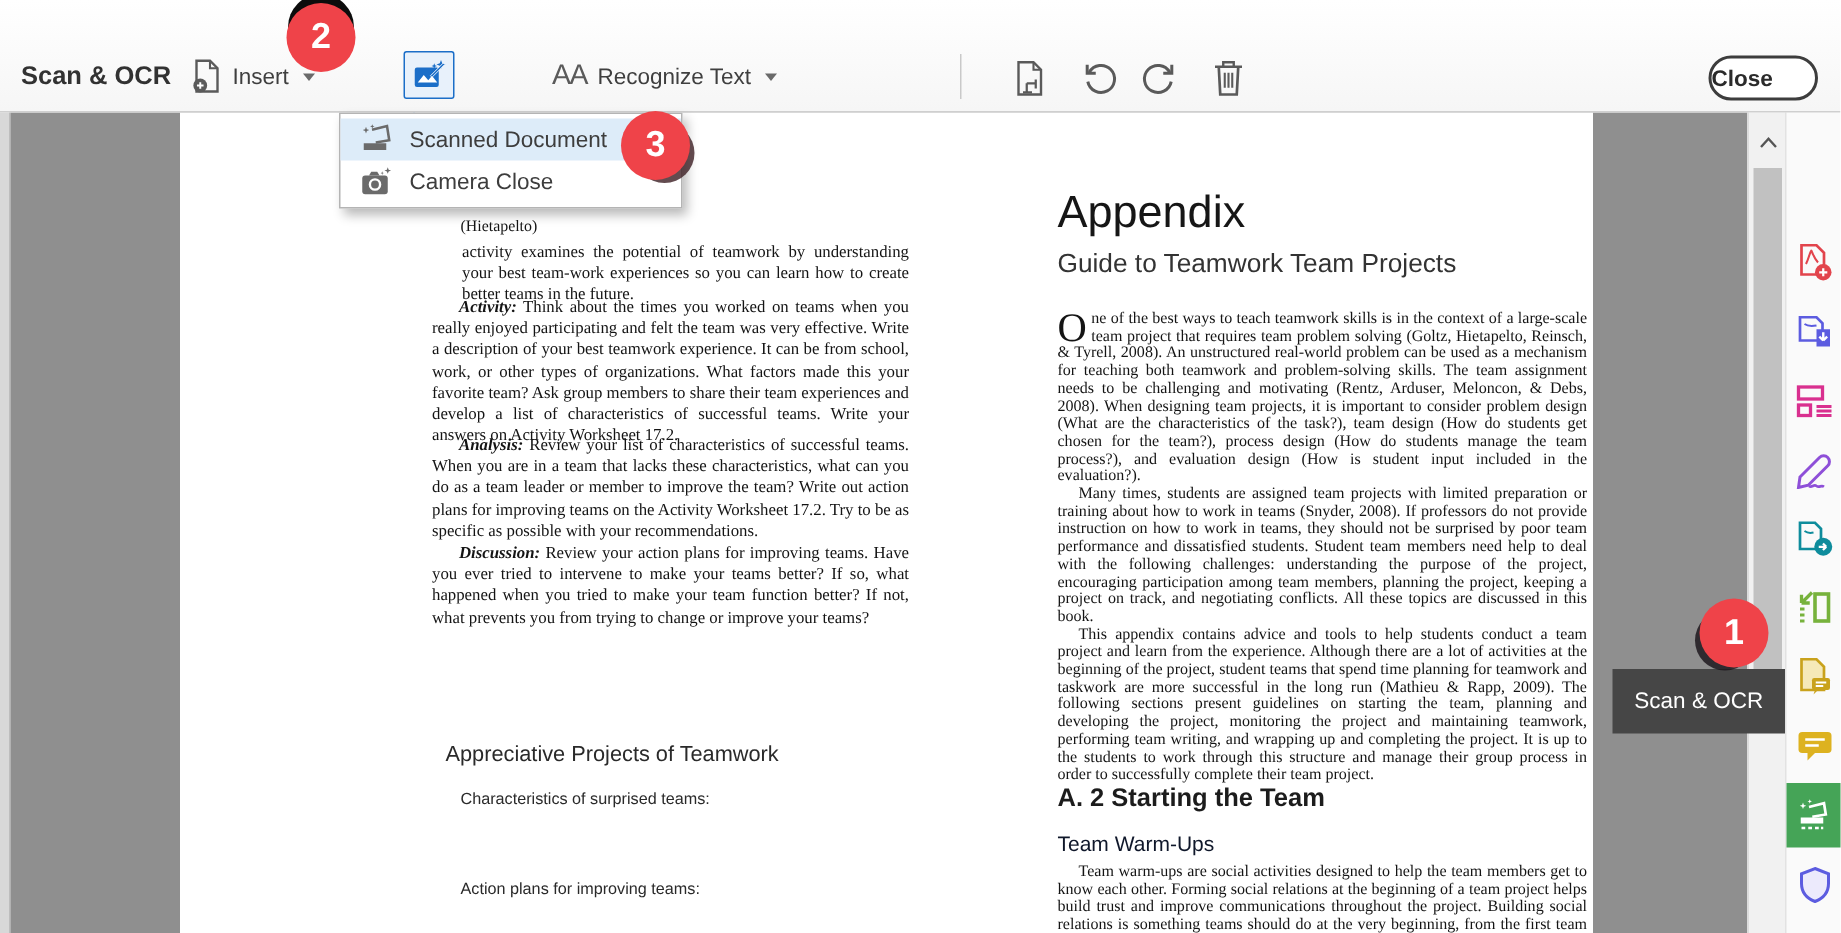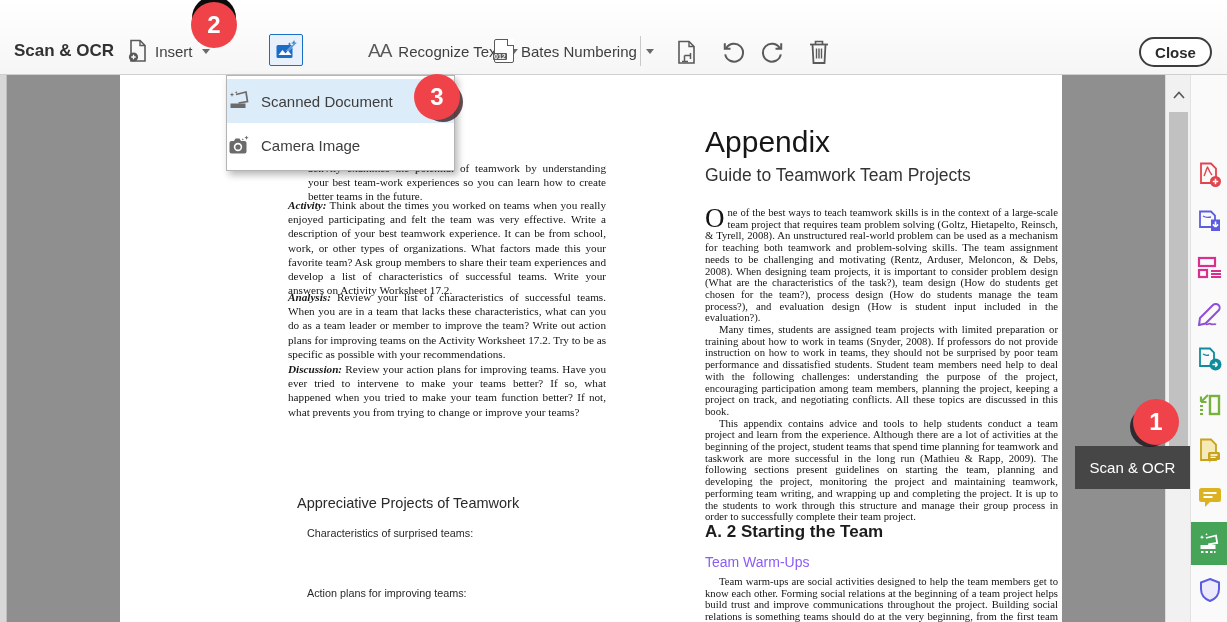--- a/index.html
+++ b/index.html
@@ -18,58 +18,58 @@
   .blue { color:var(--accent-blue);flex-direction:column; }
   .blue .caret { border-top-color:var(--accent-blue); }
   .enh-iconbox { border:1px solid var(--accent-blue); background:#e8f1fb; border-radius:2px; padding:3px 4px; display:flex; }
   .tb-sep { position:absolute; top:36px; width:1px; height:30px; background:#c9c9c9; }
   .tb-icon-btn { position:absolute; top:38px; width:30px; height:28px; display:flex; align-items:center; justify-content:center; }
   .aa-glyph { font-size:19px; color:#5a5a5a; letter-spacing:-1px; font-weight:400; }
   .bates-page { position:relative; width:20px; height:24px; border:1.6px solid #5a5a5a; border-radius:2px; background:#fff; }
   .bates-page:before { content:""; position:absolute; right:-1px; top:-1px; width:6px; height:6px; background:#fff; border-left:1.6px solid #5a5a5a; border-bottom:1.6px solid #5a5a5a; }
   .bates-digits { position:absolute; left:-2px; bottom:2px; background:#5a5a5a; color:#fff; font-size:7px; font-weight:bold; padding:0 1px; border-radius:1px; letter-spacing:0; }
   .close-btn { position:absolute; top:37px; right:15px; width:73px; height:30px; border:2px solid #3d3d3d;
-               border-radius:16px; background:#fff; display:flex; align-items:center; justify-content:center;
+               border-radius:16px; background:#fff; display:flex; align-items:center; justify-content:flex-start;
                font-size:15px; font-weight:bold; color:#2b2b2b; cursor:pointer; }
 
   
   .menu { position:absolute; left:226px; top:75px; width:229px; background:#fff; border:1px solid #b4b4b4;
           box-shadow:3px 4px 7px rgba(0,0,0,.28); z-index:40; padding:3px 0; }
-  .menu-row { height:44px; display:flex; align-items:center; gap:10px; font-size:15px; color:#3d3d3d; }
+  .menu-row { height:28px; display:flex; align-items:center; gap:10px; padding-left:12px; font-size:15px; color:#3d3d3d; }
   .menu-row.hl { background:var(--menu-highlight-blue); }
 
   
   .doc-bg { position:absolute; top:75px; left:7px; width:1158px; height:547px; background:var(--backdrop-gray); }
   .left-strip { position:absolute; top:75px; left:0; width:7px; height:547px; background:#d8d8d8; border-right:1px solid #bdbdbd; }
   .page { position:absolute; top:75px; left:120px; width:942px; height:547px; background:#fff; }
 
   
   .lp { position:absolute; left:168px; top:0; width:318px; color:#141414;
         font-family:"Liberation Serif", serif; font-size:11.2px; line-height:14.2px; text-align:justify; }
   .lp .continued { position:absolute; top:70px; left:19px; font-size:10.6px; }
   .lp .p0 { position:absolute; top:86px;margin-left:20px; }
   .lp .p-act { position:absolute; top:123px; }
   .lp .p-ana { position:absolute; top:215px; }
   .lp .p-dis { position:absolute; top:287px; }
-  .lead { font-style:italic; font-weight:bold; }
+  .lead { font-style:italic; font-weight:bold;margin-left:18px; }
   .ws-title { position:absolute; left:177px; top:397px; font-size:16.5px; font-weight:bold; color:#1c1c1c; font-family:"Liberation Sans", sans-serif; }
   .ws-sub { position:absolute; left:177px; top:420px; font-size:14.5px; color:#2a2a2a; font-family:"Liberation Sans", sans-serif; }
   .ws-field1 { position:absolute; left:187px; top:452px; font-size:10.8px; color:#2a2a2a; font-family:"Liberation Sans", sans-serif; }
   .ws-field2 { position:absolute; left:187px; top:512px; font-size:10.8px; color:#2a2a2a; font-family:"Liberation Sans", sans-serif; }
 
   
   .rp { position:absolute; left:585px; top:0; width:353px; color:#141414; }
   .rp-title { position:absolute; top:50px; font-size:30px; color:#161616; font-family:"Liberation Sans", sans-serif; }
   .rp-sub { position:absolute; top:90px; font-size:17.5px; color:#333; font-family:"Liberation Sans", sans-serif; }
   .rp-body { position:absolute; top:132px; width:353px; font-family:"Liberation Serif", serif;
              font-size:10.7px; line-height:11.7px; text-align:justify; }
   .rp-body p.ind { text-indent:14px; }
   .dropcap { float:left; font-size:27px; line-height:22px; padding-right:3px; font-family:"Liberation Serif", serif; }
   .rp-h2 { position:absolute; top:447px; font-size:17px; font-weight:bold; color:#1c1c1c; font-family:"Liberation Sans", sans-serif; }
-  .rp-h3 { position:absolute; top:479px; font-size:14px; color:#8b5cf6; font-family:"Liberation Sans", sans-serif; }
+  .rp-h3 { position:absolute; top:479px; font-size:14px; color:#0f172a; font-family:"Liberation Sans", sans-serif; }
   .rp-p4 { position:absolute; top:501px; width:353px; font-family:"Liberation Serif", serif;
            font-size:10.7px; line-height:11.7px; text-align:justify; text-indent:14px; }
 
   
   .vscroll { position:absolute; top:75px; left:1165px; width:25px; height:547px; background:#f1f1f1; border-left:1px solid #dcdcdc; }
   .vscroll .up { position:absolute; top:10px; left:0; width:25px; height:20px; display:flex; align-items:center; justify-content:center; }
   .vscroll .thumb { position:absolute; top:37px; left:3px; width:19px; height:366px; background:#c1c1c1; }
 
   
   .rail { position:absolute; top:75px; left:1190px; width:37px; height:547px; background:#fafafa; border-left:1px solid #e2e2e2; }
@@ -124,27 +124,20 @@
       <span>Enhance</span>
       <span class="caret"></span>
     </div>
 
     <div class="tb-item" style="left:368px">
       <span class="aa-glyph">AA</span>
       <span>Recognize Text</span>
       <span class="caret"></span>
     </div>
 
-    <div class="tb-item" style="left:494px">
-      <span class="bates-page">
-        <span class="bates-digits">012</span>
-      </span>
-      <span>Bates Numbering</span>
-      <span class="caret"></span>
-    </div>
 
     <div class="tb-sep" style="left:640px"></div>
 
     <div class="tb-icon-btn" style="left:672px">
       <svg width="22" height="25" viewBox="0 0 22 25" fill="none">
         <path d="M3 1.5h10l5 5V23H3z" stroke="#5a5a5a" stroke-width="1.6"></path>
         <path d="M13 1.5v5h5" stroke="#5a5a5a" stroke-width="1.4"></path>
         <path d="M8.5 15.5v6M8.5 15.5h6M14.5 13v6M12 21.5h-6" stroke="#5a5a5a" stroke-width="1.5"></path>
       </svg>
     </div>
@@ -191,21 +184,21 @@
     <div class="menu-row">
       <span>
         <svg width="24" height="24" viewBox="0 0 24 24" fill="none">
           <rect x="2.5" y="8" width="17" height="12.5" rx="2" fill="#6b6b6b"></rect>
           <path d="M7 8l1.5-2.5h4L14 8" fill="#6b6b6b"></path>
           <circle cx="11" cy="14" r="3.4" stroke="#fff" stroke-width="1.6" fill="none"></circle>
           <path d="M19.5 2.5l.6 1.6 1.6.6-1.6.6-.6 1.6-.6-1.6-1.6-.6 1.6-.6z" fill="#6b6b6b"></path>
           <path d="M15.8 5.2l.3.9.9.3-.9.3-.3.9-.3-.9-.9-.3.9-.3z" fill="#6b6b6b"></path>
         </svg>
       </span>
-      <span>Camera Image</span>
+      <span>Camera Close</span>
     </div>
   </div>
 
   <div class="left-strip"></div>
   <div class="doc-bg"></div>
 
   <div class="page">
 
     <div class="lp">
       <div class="continued">(Hietapelto)</div>

